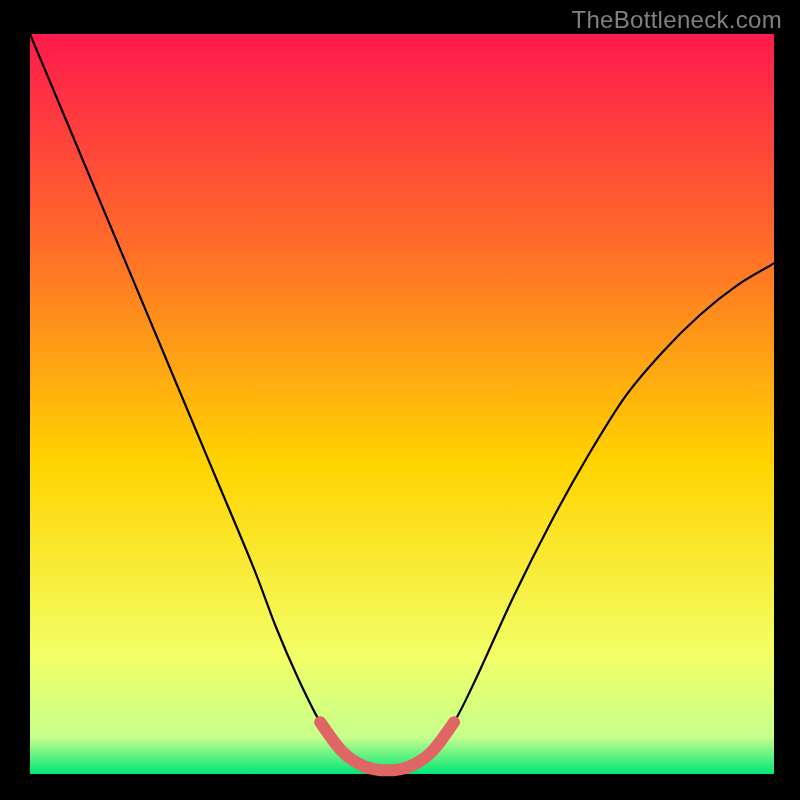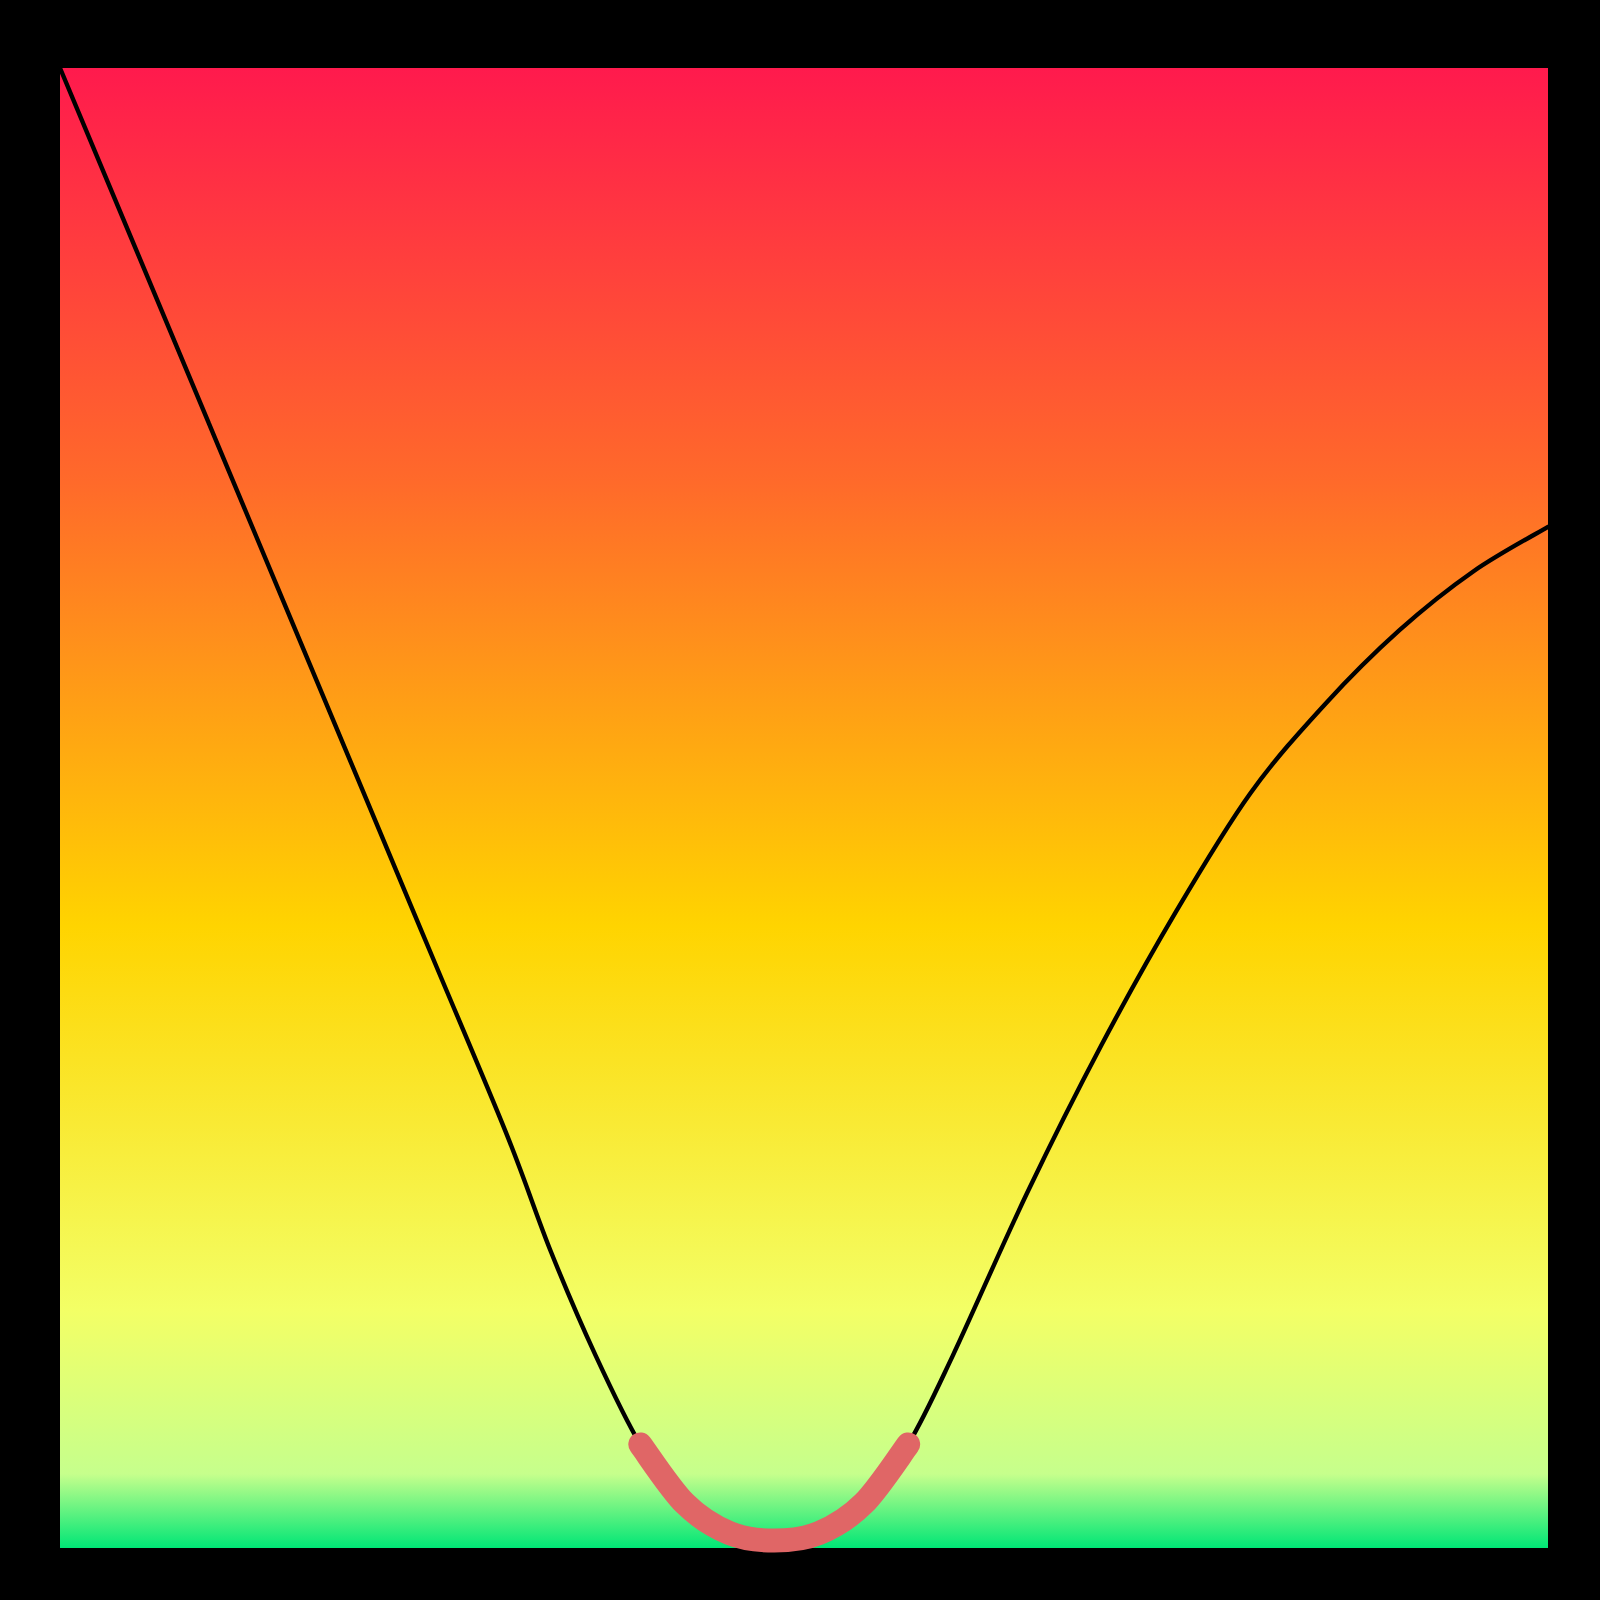--- a/index.html
+++ b/index.html
@@ -29,20 +29,21 @@
   svg {
     position: absolute;
     top: 0;
     left: 0;
   }
 </style>
 </head>
 <body>
 <div class="container">
 
+<div class="watermark">TheBottleneck.com</div>
 
 <svg id="chart-svg" width="800" height="800" viewBox="0 0 800 800">
   <defs>
     <linearGradient id="bg-grad" x1="0" y1="0" x2="0" y2="1">
       <stop id="stop-top" offset="0%" stop-color="#ff1a4d"></stop>
       <stop id="stop-upper" offset="28%" stop-color="#ff6a2a"></stop>
       <stop id="stop-mid" offset="58%" stop-color="#ffd400"></stop>
       <stop id="stop-lower" offset="84%" stop-color="#f3ff66"></stop>
       <stop id="stop-near" offset="95%" stop-color="#c6ff8c"></stop>
       <stop id="stop-bottom" offset="100%" stop-color="#00e676"></stop>

